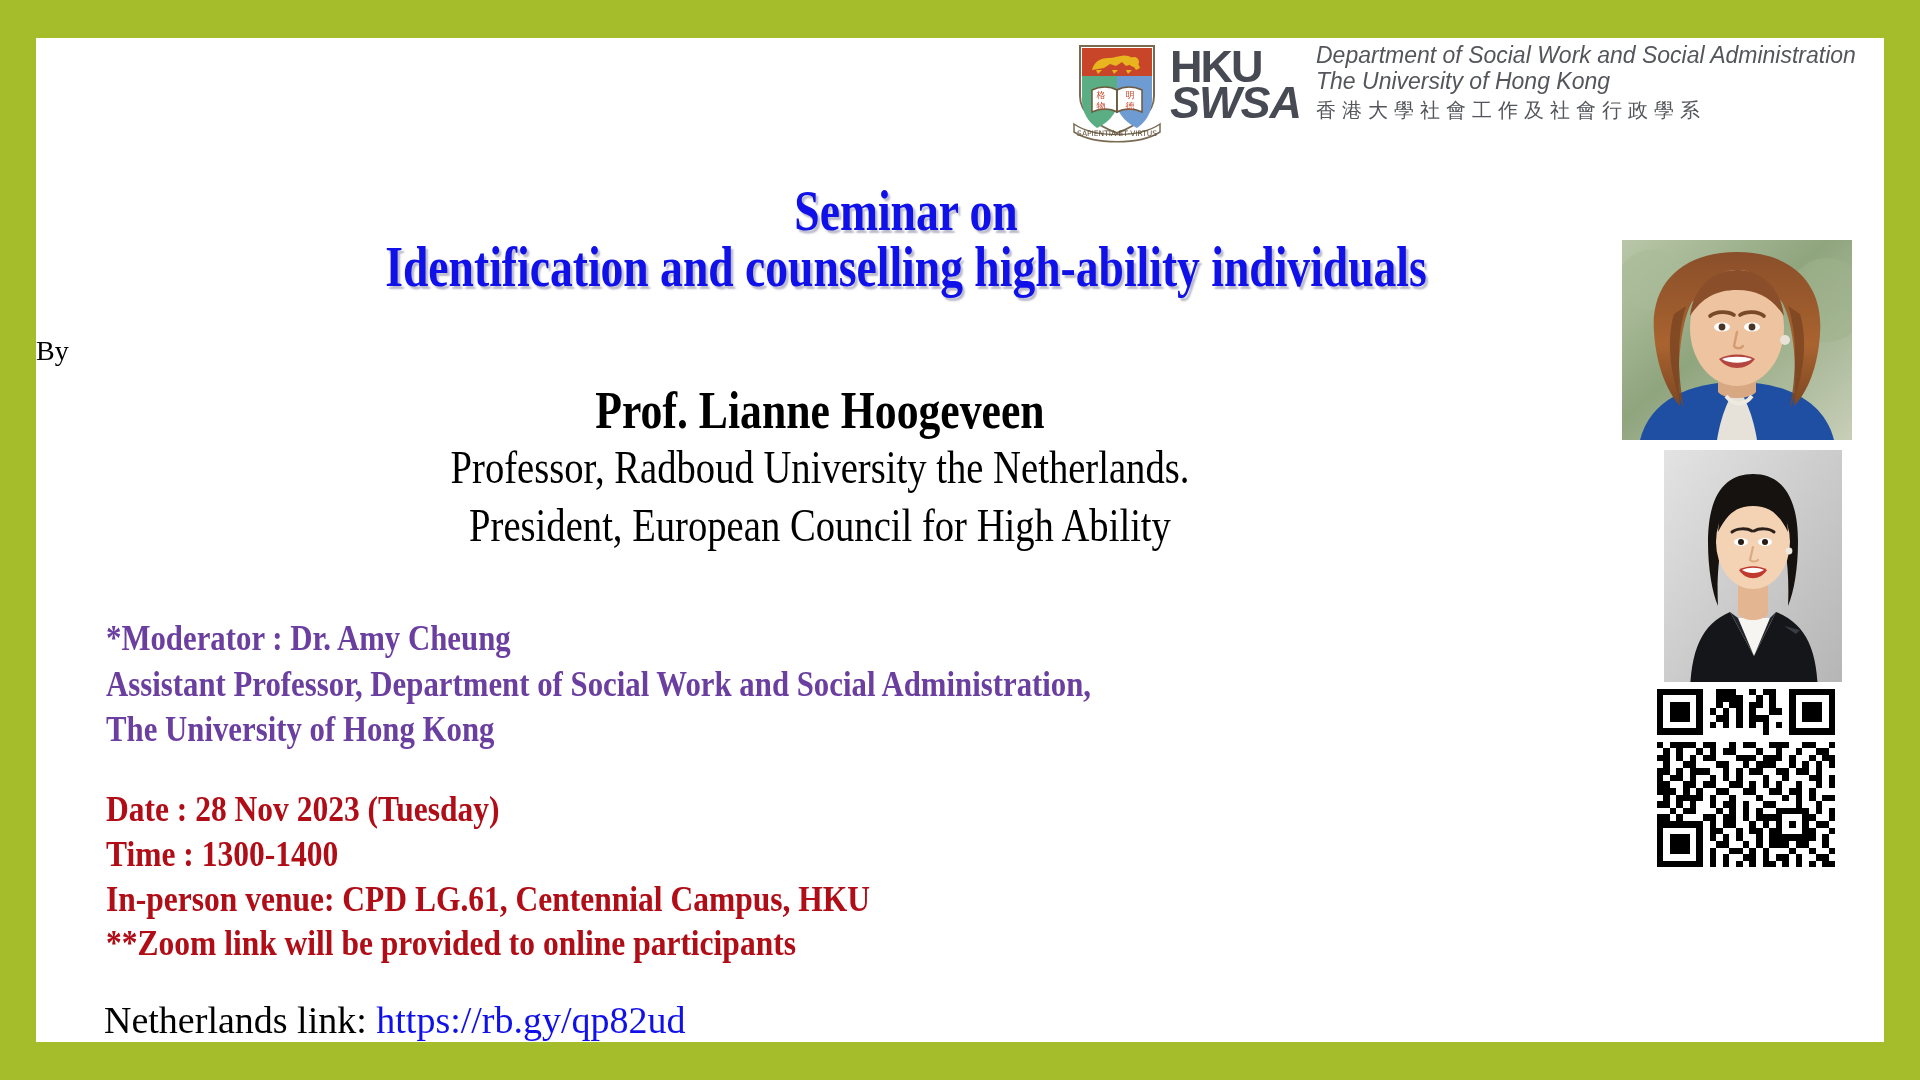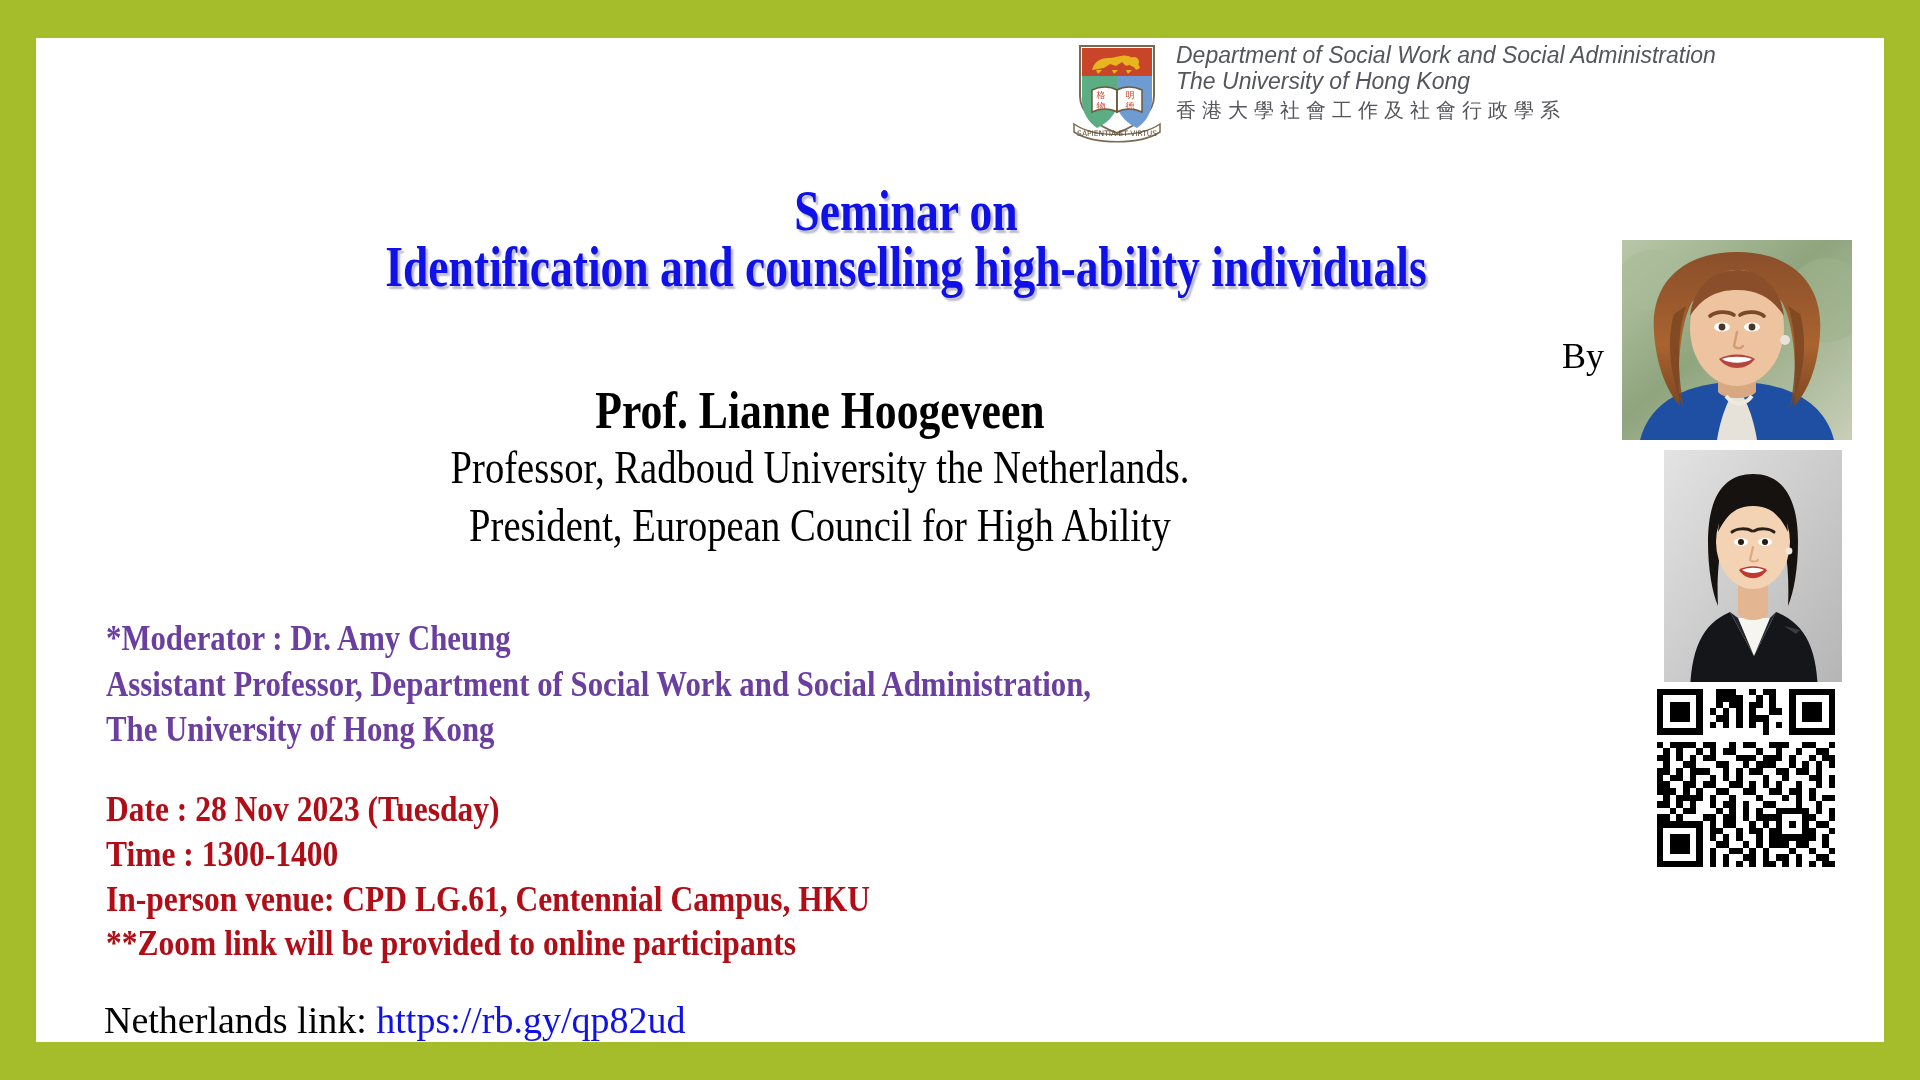--- a/index.html
+++ b/index.html
@@ -106,22 +106,22 @@
   }
   #title-2 {
     left: 0; top: 196px; width: 1740px;
     font-size: 57px;
   }
 
   
   #by {
     position: absolute;
     left: 0; top: 297px; width: 1568px;
-    text-align: right;
-    font-size: 36px;
+    text-align: left;
+    font-size: 28px;
     color: #000;
     font-family: "Liberation Serif", "DejaVu Serif", serif;
   }
   .spk {
     position: absolute;
     text-align: center;
     color: #000;
     white-space: nowrap;
     font-family: "Liberation Serif", "DejaVu Serif", serif;
     transform: scaleX(0.84);
@@ -230,20 +230,24 @@
           <text x="29" y="69" font-size="9" fill="#C8452A" font-family="DejaVu Sans, sans-serif" text-anchor="middle">物</text>
           <text x="58" y="58" font-size="9" fill="#C8452A" font-family="DejaVu Sans, sans-serif" text-anchor="middle">明</text>
           <text x="58" y="69" font-size="9" fill="#C8452A" font-family="DejaVu Sans, sans-serif" text-anchor="middle">德</text>
           <path d="M45 49 L45 73" stroke="#6b5a3e" stroke-width="1.5"></path>
         </g>
 
         <path d="M2 84 C22 98 68 98 88 84 L88 92 C68 105 22 105 2 92 Z" fill="#FFFFFF" stroke="#7a6a52" stroke-width="1.5"></path>
         <text x="45" y="96" font-size="7.5" fill="#5a4a33" font-family="DejaVu Sans, sans-serif" text-anchor="middle">SAPIENTIA·ET·VIRTUS</text>
       </svg>
 
+      <div id="wordmark">
+        <span class="hku">HKU</span>
+        <span class="swsa">SWSA</span>
+      </div>
 
       <div id="dept-lines">
         <div class="en">Department of Social Work and Social Administration</div>
         <div class="en">The University of Hong Kong</div>
         <div class="zh">香港大學社會工作及社會行政學系</div>
       </div>
     </div>
 
     <div class="title" id="title-1">Seminar on</div>
     <div class="title" id="title-2">Identification and counselling high-ability individuals</div>

